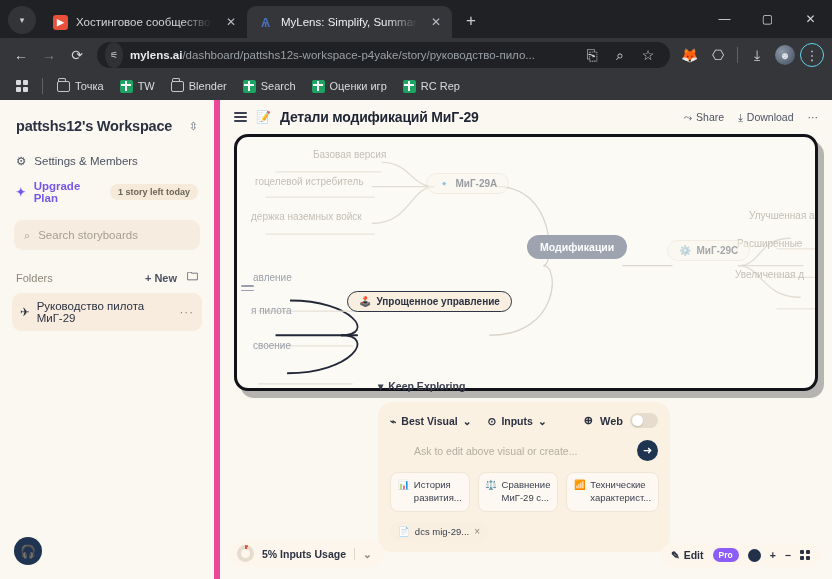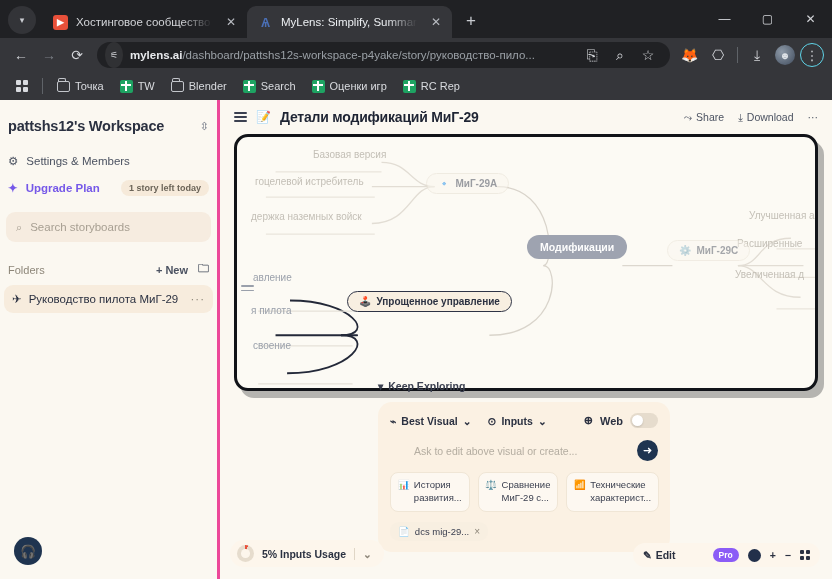--- a/index.html
+++ b/index.html
@@ -85,21 +85,21 @@
     border:1.4px solid #c3c6cb;border-bottom:none;border-radius:2px 2px 0 0;}
   .bm-sheet { width:13px;height:13px;background:#1ea362;border-radius:2px;
               position:relative;}
   .bm-sheet:before{content:"";position:absolute;left:5.3px;top:1.5px;width:2.2px;height:10px;background:#fff;}
   .bm-sheet:after{content:"";position:absolute;left:1.5px;top:4.3px;width:10px;height:2.2px;background:#fff;}
 
   
   .app { height: 479px; display: flex; background: #fbf8f1; }
 
   .sidebar { width: 220px; flex: 0 0 220px; background: #fbf8f1;
-             border-right: 3px solid #ec4899; position: relative; padding: 0 4px; }
+             border-right: 6px solid #ec4899; position: relative; padding: 0 12px; }
   .ws-head { display:flex; align-items:center; justify-content:space-between;
              padding: 18px 4px 14px 4px; }
   .ws-title { font-size: 14.5px; font-weight: 700; color: #2b3141; letter-spacing:-.2px;}
   .ws-caret { color:#6b7280; font-size:11px; line-height:9px; text-align:center;}
   .side-row { display:flex; align-items:center; gap:8px; padding: 6px 4px;
               font-size: 11.5px; color:#4b5261; border-radius:7px; }
   .side-row.upgrade { color:#7558e8; font-weight:600; }
   .badge-pill { margin-left:auto; background:#f6eada; color:#6b6458;
                 font-size:9px; padding: 3px 8px; border-radius:10px; white-space:nowrap;}
   .search-box { margin: 10px 2px 0 2px; height: 30px; background:#f6ece0;
@@ -189,21 +189,21 @@
   .donut { width:17px;height:17px;border-radius:50%;
      background: conic-gradient(#e8503a 0 5%, #e6dccd 5% 100%);
      position:relative; flex:0 0 17px;}
   .donut:after{content:"";position:absolute;inset:4.2px;background:#fdf6ec;border-radius:50%;}
   .usage-sep { width:1px;height:12px;background:#e0d6c6; }
   .edit-bar { position:absolute; right: 12px; bottom: 12px;
      background:#fdf6ec; border-radius: 16px; padding: 5px 10px;
      display:flex; align-items:center; gap:9px; font-size:10.5px; color:#2b3141;
      font-weight:600;}
   .pro-badge { background:#8b5cf6; color:#fff; font-size:8.5px; font-weight:700;
-               padding:2px 6px; border-radius:8px;margin-left:28px; }
+               padding:2px 6px; border-radius:8px; }
   .dot-dark { width:13px;height:13px;border-radius:50%;background:#22304a;}
   .grid-ico { display:grid;grid-template-columns:4px 4px;grid-template-rows:4px 4px;gap:2px;}
   .grid-ico i{background:#2b3141;border-radius:1px;display:block;}
 </style>
 </head>
 <body>
 
 <div class="tabstrip">
   <div class="tab-menu-btn">▾</div>
 

